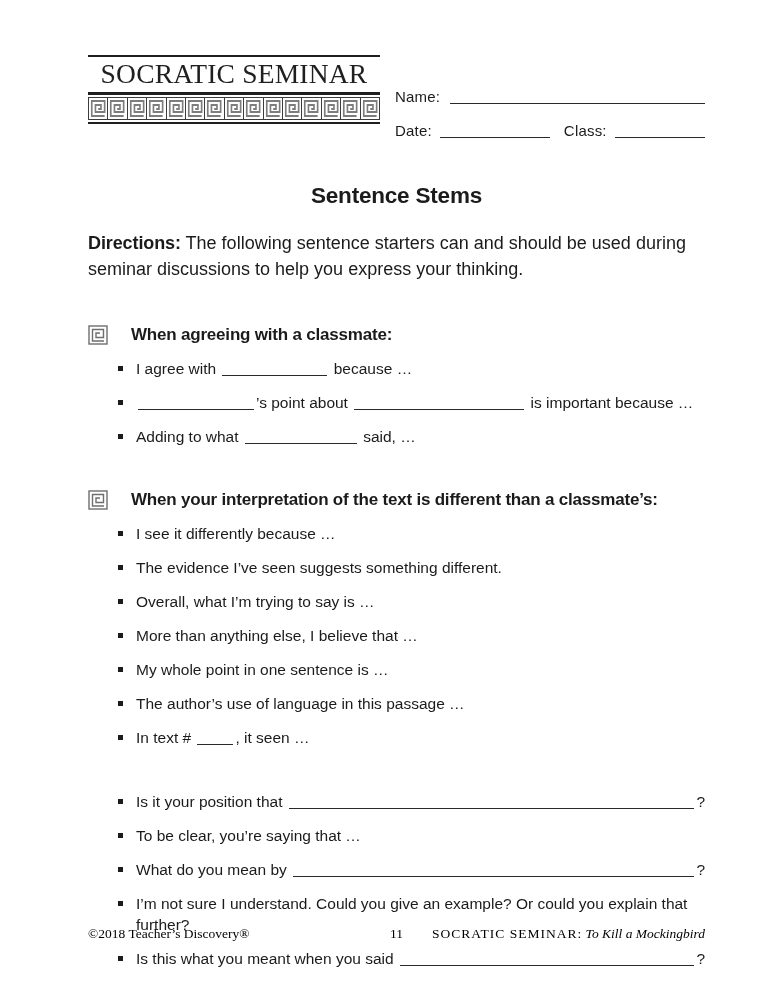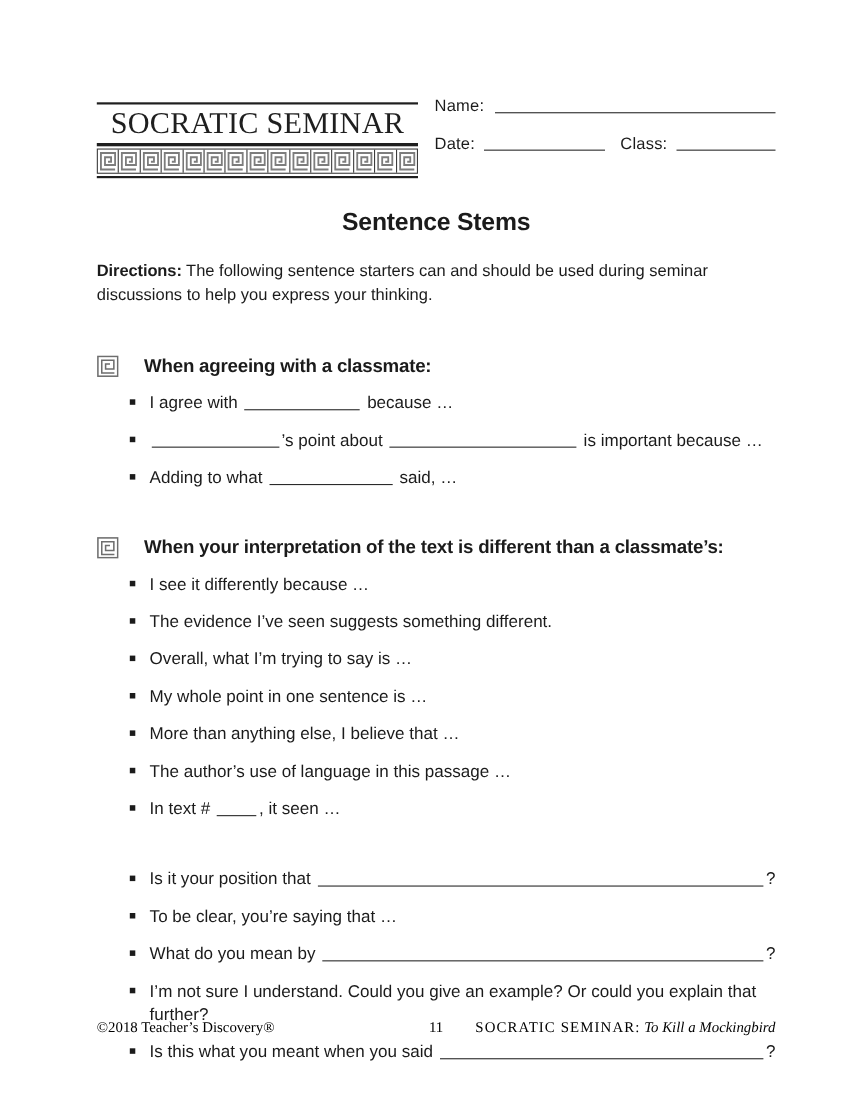--- a/index.html
+++ b/index.html
@@ -9,21 +9,21 @@
     font-family:"Liberation Sans", sans-serif; color:#1b1b1b;
   }
   .content { position:absolute; left:88px; top:55px; width:617px; }
 
   
   .header-row { display:flex; justify-content:space-between; align-items:flex-start; }
   .logo { width:292px; }
   .logo-title {
     font-family:"Liberation Serif", serif; font-size:27.5px; color:#1f1f1f;
     border-top:2px solid #1f1f1f; border-bottom:3px solid #1f1f1f;
-    padding:1px 0 2px 0; white-space:nowrap; letter-spacing:.2px; text-align:center;margin-top:38px;
+    padding:1px 0 2px 0; white-space:nowrap; letter-spacing:.2px; text-align:center;
   }
   .key-band {
     display:flex; margin-top:2px;
     border:1px solid #3c3c3c; border-bottom:1px solid #3c3c3c;
   }
   .key-band .tile { flex:1; border-left:1px solid #3c3c3c; height:21px; }
   .key-band .tile:first-child { border-left:none; }
   .key-band svg { display:block; width:100%; height:21px; }
   .logo-bottom-rule { border-bottom:2px solid #1f1f1f; margin-top:2px; }
 
@@ -32,21 +32,21 @@
   .field-row .lbl { white-space:pre; letter-spacing:.2px; }
   .wline { border-bottom:1.6px solid #2a2a2a; height:2px; transform:translateY(2px); }
   .grow { flex:1 1 30px; }
   .fixed-date { flex:0 0 110px; margin-right:14px; }
 
   
   .doc-title {
     text-align:center; font-weight:bold; font-size:22.5px; letter-spacing:-.2px;
     margin-top:27px;
   }
-  .directions { margin-top:21px; font-size:15px; line-height:1.45; }
+  .directions { margin-top:21px; font-size:18px; line-height:1.45; }
   .directions b { letter-spacing:-.1px; }
 
   
   .section { margin-top:43px; }
   .section-head { display:flex; align-items:center; gap:23px; }
   .section-head svg { flex:0 0 auto; display:block; }
   .section-head h2 {
     margin:0; font-size:17px; font-weight:bold; letter-spacing:-.2px;
   }
   .stems { list-style:none; margin:0; padding:0 0 0 30px; }
@@ -230,25 +230,25 @@
             <li>
               <span class="bullet"></span>
               <span class="seg">The evidence I’ve seen suggests something different.</span>
             </li>
             <li>
               <span class="bullet"></span>
               <span class="seg">Overall, what I’m trying to say is …</span>
             </li>
             <li>
               <span class="bullet"></span>
+              <span class="seg">More than anything else, I believe that …</span>
+            </li>
+            <li>
+              <span class="bullet"></span>
               <span class="seg">My whole point in one sentence is …</span>
-            </li>
-            <li>
-              <span class="bullet"></span>
-              <span class="seg">More than anything else, I believe that …</span>
             </li>
             <li>
               <span class="bullet"></span>
               <span class="seg">The author’s use of language in this passage …</span>
             </li>
             <li>
               <span class="bullet"></span>
               <span class="seg">In text # </span>
               <span class="blank" style="flex-basis: 36px;"></span>
               <span class="seg">, it seen …</span>

